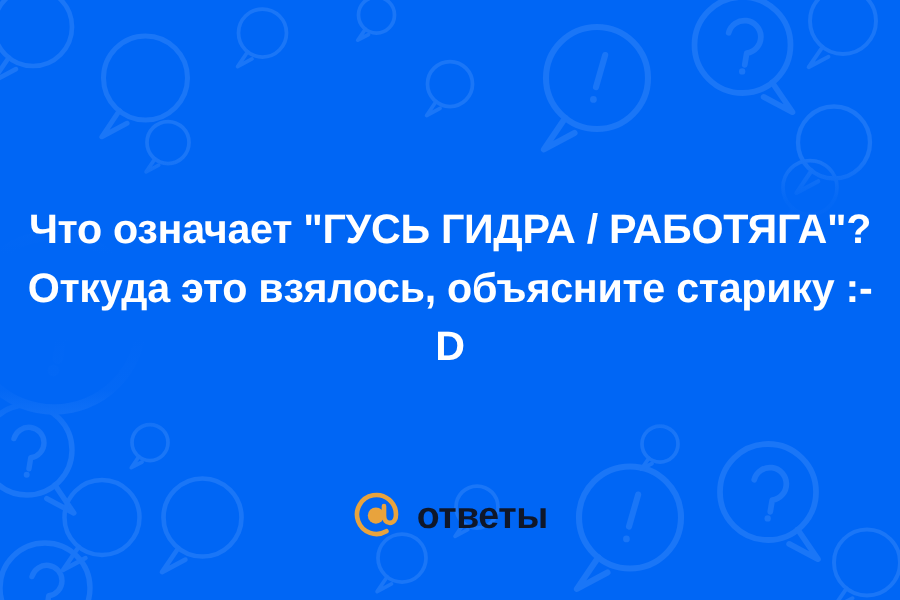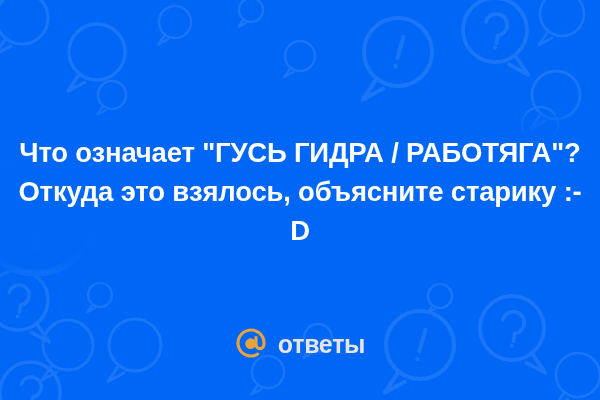--- a/index.html
+++ b/index.html
@@ -81,21 +81,21 @@
     justify-content: center;
     gap: 11px;
   }
   #logo-mark {
     display: block;
     width: 32px;
     height: 32px;
     flex: 0 0 auto;
   }
   #logo-text {
-    color: #e5e5e5;
+    color: #0f172a;
     font-size: 25px;
     font-weight: bold;
     line-height: 1;
     letter-spacing: -0.3px;
   }
 </style>
 </head>
 <body>
 
 <div id="card">

